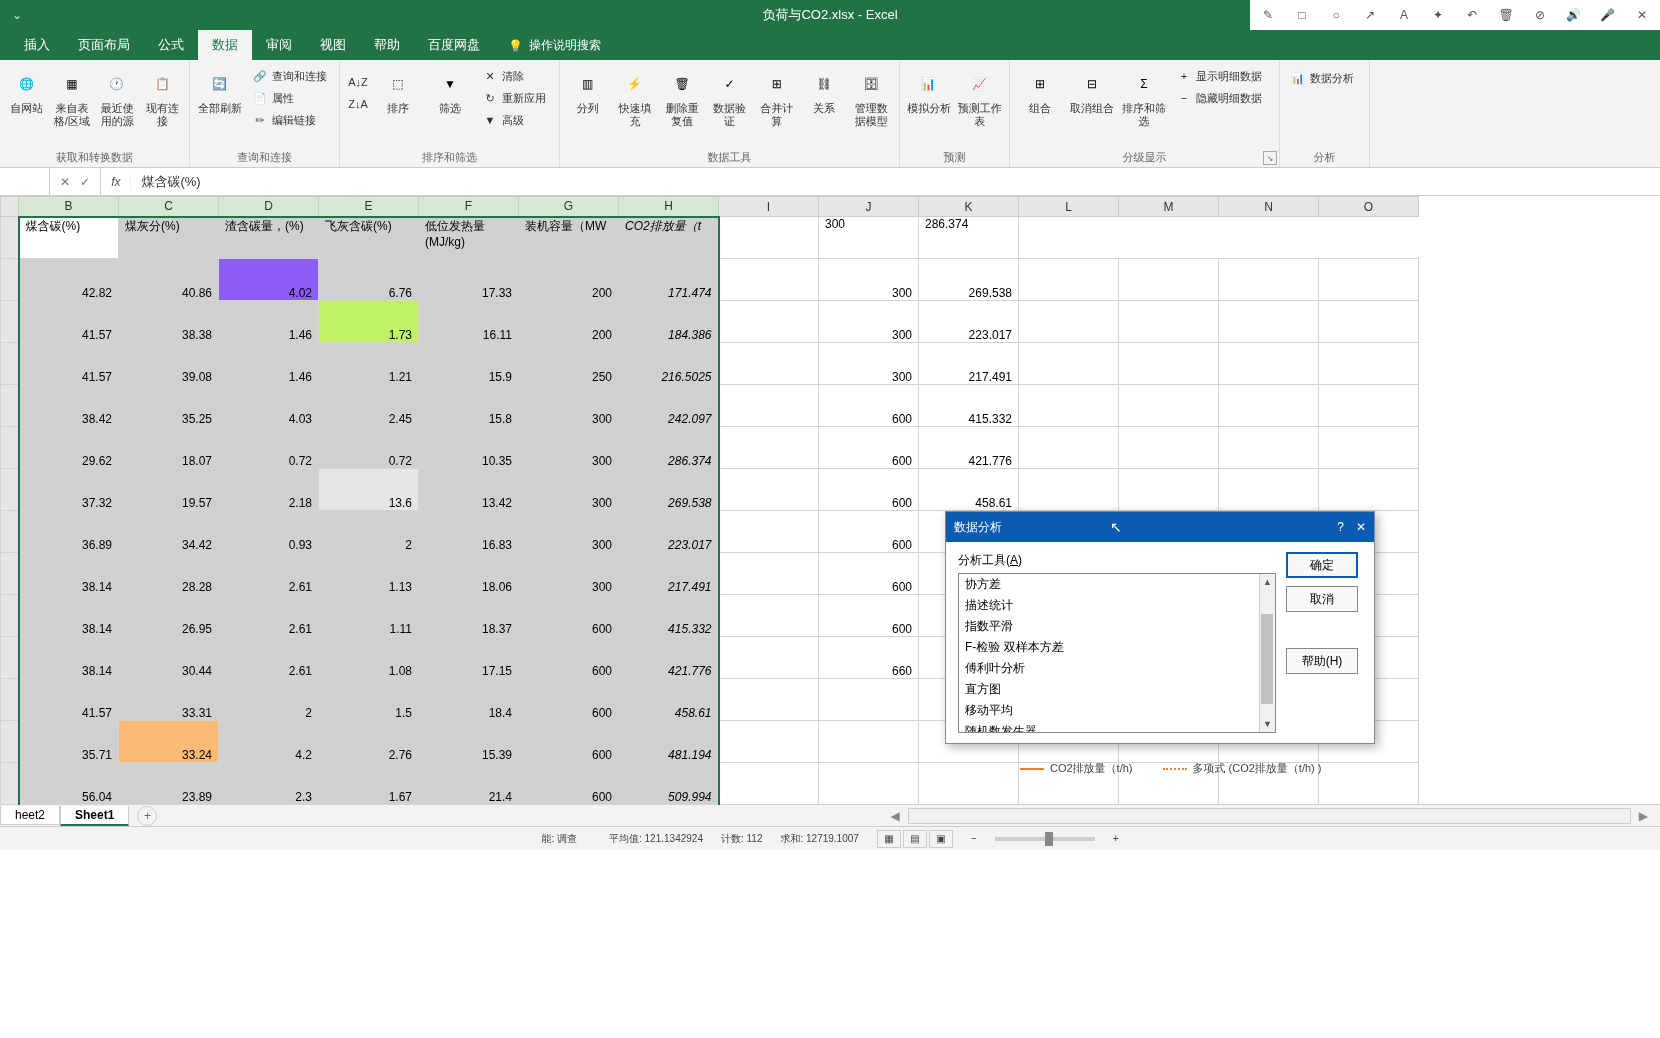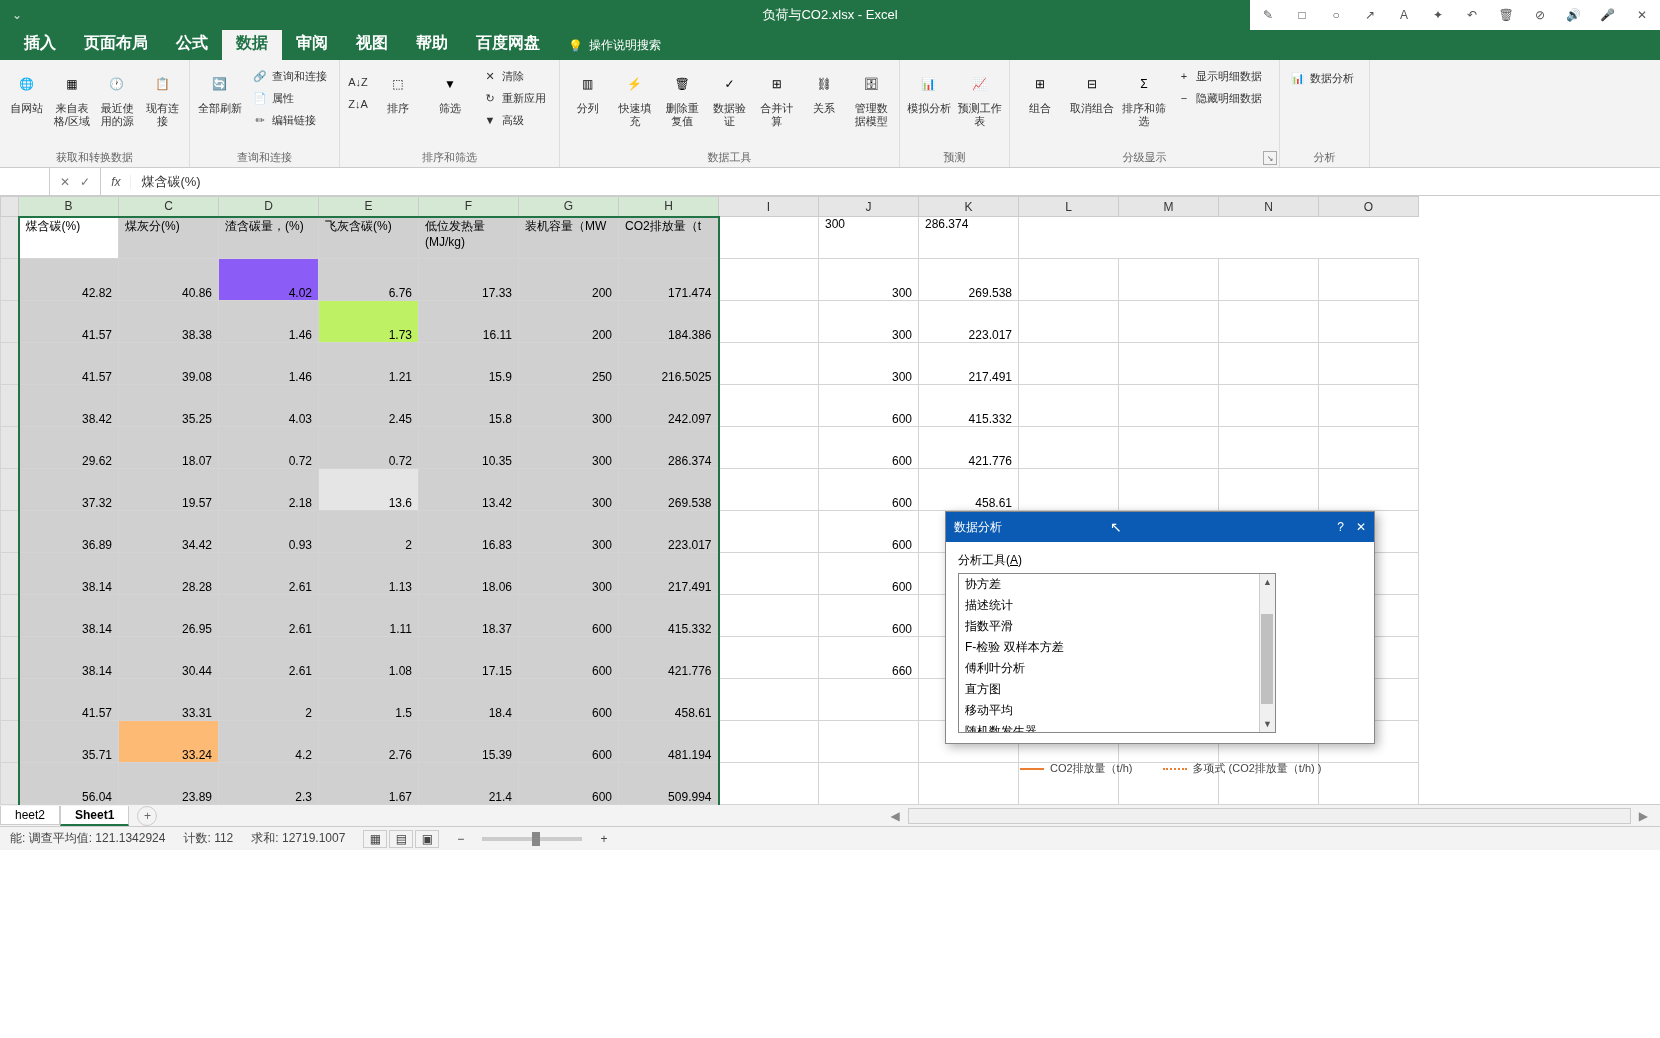--- a/index.html
+++ b/index.html
@@ -8,21 +8,21 @@
 
 .titlebar { height: 30px; background: #217346; display: flex; align-items: center; position: relative; }
 .titlebar-left { display: flex; gap: 8px; padding-left: 12px; }
 .titlebar-left .tb-icon { color: #fff; opacity: 0.8; cursor: pointer; }
 .title-text { position: absolute; left: 50%; transform: translateX(-50%); color: #fff; font-size: 13px; }
 .titlebar-right { position: absolute; right: 0; display: flex; background: #fff; height: 30px; align-items: center; padding: 0 8px; gap: 14px; }
 .titlebar-right .tr-icon { width: 20px; height: 20px; display: flex; align-items: center; justify-content: center; color: #555; cursor: pointer; }
 
 
 .ribbon-tabs { height: 30px; background: #217346; display: flex; align-items: flex-end; padding-left: 10px; }
-.ribbon-tab { padding: 6px 14px; color: #fff; font-size: 16px; cursor: pointer; font-weight: bold; }
+.ribbon-tab { padding: 6px 14px; color: #fff; font-size: 13px; cursor: pointer; }
 .ribbon-tab.active { background: #f3f3f3; color: #217346; }
 .search-op { display: flex; align-items: center; color: #fff; padding: 6px 14px; gap: 6px; }
 
 
 .ribbon { height: 108px; background: #f3f3f3; border-bottom: 1px solid #ccc; display: flex; }
 .ribbon-group { border-right: 1px solid #ddd; display: flex; flex-direction: column; padding: 4px 6px 0; }
 .ribbon-group-body { flex: 1; display: flex; align-items: flex-start; gap: 4px; }
 .ribbon-group-label { text-align: center; font-size: 11px; color: #666; padding: 2px 0; }
 .rbtn-lg { display: flex; flex-direction: column; align-items: center; justify-content: flex-start; width: 48px; padding-top: 4px; gap: 2px; cursor: pointer; }
 .rbtn-lg .ricon { width: 32px; height: 32px; display: flex; align-items: center; justify-content: center; }
@@ -42,21 +42,21 @@
 
 .grid-area { display: flex; height: 608px; position: relative; }
 .grid-table { border-collapse: collapse; }
 .col-header th { background: #e6e6e6; border: 1px solid #ccc; font-weight: normal; font-size: 12px; color: #333; height: 20px; }
 .col-header th.sel { background: #d4e8d4; border-bottom: 2px solid #217346; }
 .data-cell { border: 1px solid #d4d4d4; height: 42px; font-size: 12px; padding: 0 6px; text-align: right; vertical-align: bottom; }
 .data-cell.left { text-align: left; vertical-align: top; }
 .selected-range .data-cell { background: #d0d0d0; }
 .sel-border-top { border-top: 2px solid #217346 !important; }
 .sel-border-left { border-left: 2px solid #217346 !important; }
-.sel-border-right { border-right: 2px solid #217346 !important; }
+.sel-border-right { border-right: 2px solid #217346 !important; font-style: italic; }
 .active-cell { background: #fff !important; }
 
 
 .dialog { position: absolute; left: 945px; top: 315px; width: 430px; background: #fff; border: 1px solid #888; box-shadow: 3px 3px 10px rgba(0,0,0,0.3); z-index: 100; }
 .dialog-title { background: #0b5ab3; color: #fff; height: 30px; display: flex; align-items: center; justify-content: space-between; padding: 0 8px; font-size: 12px; }
 .dialog-title-btns { display: flex; gap: 12px; }
 .dialog-body { padding: 10px 12px; display: flex; gap: 10px; }
 .dialog-label { font-size: 12px; margin-bottom: 4px; }
 .dialog-label .u { text-decoration: underline; }
 .tool-list { width: 318px; height: 160px; border: 1px solid #888; background: #fff; position: relative; overflow: hidden; }
@@ -70,21 +70,21 @@
 
 
 .sheet-tabs { height: 22px; border-top: 1px solid #ccc; display: flex; align-items: center; background: #f3f3f3; }
 .sheet-tab { padding: 2px 14px; border: 1px solid #ccc; border-top: none; background: #fff; font-size: 12px; cursor: pointer; }
 .sheet-tab.active { border-bottom: 2px solid #217346; font-weight: bold; }
 .sheet-add { width: 20px; height: 20px; border: 1px solid #ccc; border-radius: 50%; display: flex; align-items: center; justify-content: center; margin-left: 8px; color: #666; cursor: pointer; }
 .hscroll-area { flex: 1; display: flex; align-items: center; padding: 0 8px; }
 .hscroll { flex: 1; height: 16px; background: #f0f0f0; border: 1px solid #ccc; position: relative; margin: 0 4px; }
 
 
-.status-bar { height: 24px; background: #f3f3f3; border-top: 1px solid #ccc; display: flex; align-items: center; padding: 0 10px; font-size: 12px; color: #444; justify-content: flex-start; }
+.status-bar { height: 24px; background: #f3f3f3; border-top: 1px solid #ccc; display: flex; align-items: center; padding: 0 10px; font-size: 10px; color: #444; justify-content: center; gap: 32px; }
 .status-right { display: flex; gap: 18px; align-items: center; }
 .view-btns { display: flex; gap: 2px; }
 .view-btn { width: 24px; height: 18px; border: 1px solid #ccc; display: flex; align-items: center; justify-content: center; cursor: pointer; }
 .zoom-slider { width: 100px; height: 4px; background: #ccc; position: relative; }
 .zoom-slider .zthumb { position: absolute; width: 8px; height: 14px; background: #888; top: -5px; left: 50%; }
 
 .legend-chunk { position: absolute; left: 1020px; top: 565px; font-size: 11px; color: #444; display: flex; gap: 30px; z-index: 50; }
 .legend-item { display: flex; align-items: center; gap: 6px; }
 .lline { width: 24px; height: 2px; }
 .cursor-mouse { position: absolute; left: 1110px; top: 323px; z-index: 200; color: #fff; font-size: 14px; pointer-events: none; }
@@ -621,20 +621,26 @@
               <div class="tool-item ">移动平均</div>
               <div class="tool-item ">随机数发生器</div>
             </div>
           <div class="tool-scroll">
             <div class="arr">▲</div>
             <div class="thumb" style="top:40px;height:90px"></div>
             <div class="arr" style="position:absolute;bottom:0;width:100%">▼</div>
           </div>
         </div>
       </div>
+      <div class="dialog-btns">
+        <button class="dlg-btn primary">确定</button>
+        <button class="dlg-btn">取消</button>
+        <div style="height:20px"></div>
+        <button class="dlg-btn">帮助(H)</button>
+      </div>
     </div>
   </div>
   <div class="cursor-mouse">↖</div>
 </div>
 
 <div class="sheet-tabs">
   <div class="sheet-tab">heet2</div>
   <div class="sheet-tab active">Sheet1</div>
   <div class="sheet-add">+</div>
   <div class="hscroll-area">

